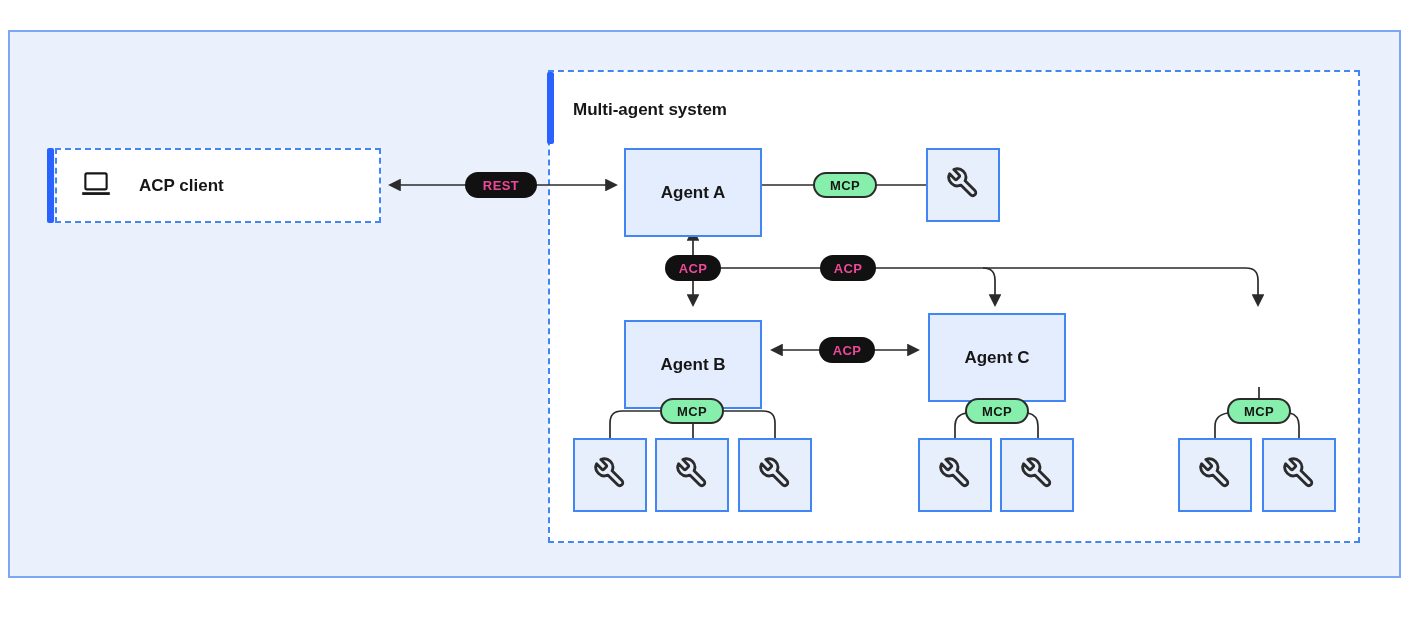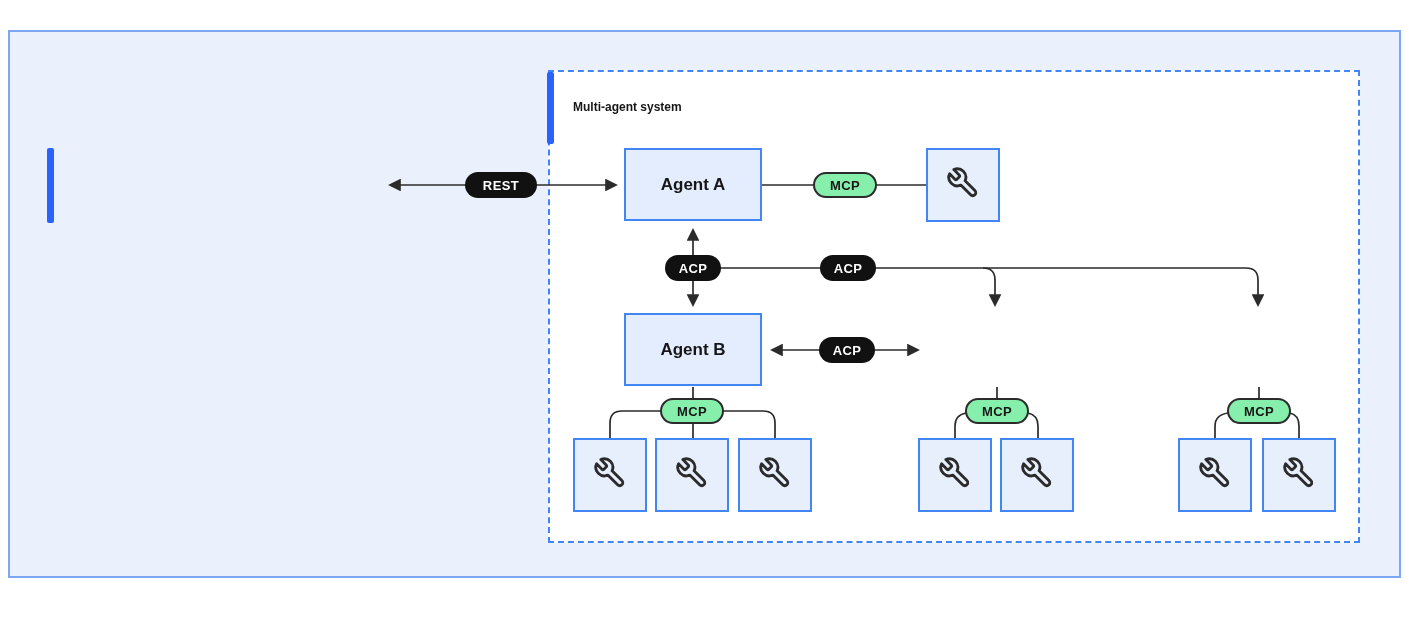--- a/index.html
+++ b/index.html
@@ -9,37 +9,37 @@
     background:#eaf1fc;border:2px solid #7da7f5;box-sizing:border-box;}
 
   .dashed-box{position:absolute;background:#ffffff;border:2px dashed #4285f4;box-sizing:border-box;}
   .client-box{left:55px;top:148px;width:326px;height:75px;display:flex;align-items:center;gap:26px;padding-left:22px;}
   .system-box{left:548px;top:70px;width:812px;height:473px;}
 
   .accent-bar{position:absolute;width:7px;background:#2962ff;border-radius:2px;}
   .bar-client{left:47px;top:148px;height:75px;}
   .bar-system{left:547px;top:72px;height:72px;}
 
-  .section-title{position:absolute;left:573px;top:100px;font-size:12px;font-weight:bold;color:#161616;}
+  .section-title{position:absolute;left:573px;top:100px;font-size:17px;font-weight:bold;color:#161616;}
   .client-label{font-size:17px;font-weight:bold;color:#161616;}
 
-  .agent-box{position:absolute;width:138px;height:73px;background:#e3edfd;border:2px solid #4285f4;
+  .agent-box{position:absolute;width:138px;height:89px;background:#e3edfd;border:2px solid #4285f4;
     box-sizing:border-box;display:flex;align-items:center;justify-content:center;
     font-size:17px;font-weight:bold;color:#161616;}
   .agent-a{left:624px;top:148px;}
-  .agent-b{left:624px;top:313px;text-align:center;}
+  .agent-b{left:624px;top:320px;text-align:center;}
   .agent-c{left:928px;top:313px;}
   .agent-d{left:1190px;top:313px;}
 
   .tool-box{position:absolute;width:74px;height:74px;background:#e7effc;border:2px solid #4285f4;
     box-sizing:border-box;display:flex;align-items:center;justify-content:center;}
 
   .pill{position:absolute;height:26px;border-radius:13px;display:flex;align-items:center;justify-content:center;
     font-size:13px;font-weight:bold;letter-spacing:0.4px;box-sizing:border-box;}
-  .pill-dark{background:#111111;color:#ffffff;}
+  .pill-dark{background:#111111;color:#ec4899;}
   .pill-light{background:#86efac;color:#161616;border:2px solid #2b2b2b;}
 
   .pill-rest{left:465px;top:172px;width:72px;}
   .pill-mcp-a{left:813px;top:172px;width:64px;}
   .pill-acp-1{left:665px;top:255px;width:56px;}
   .pill-acp-2{left:820px;top:255px;width:56px;}
   .pill-acp-3{left:819px;top:337px;width:56px;}
   .pill-mcp-b{left:660px;top:398px;width:64px;}
   .pill-mcp-c{left:965px;top:398px;width:64px;}
   .pill-mcp-d{left:1227px;top:398px;width:64px;}
@@ -51,20 +51,29 @@
   .agent-box,.tool-box,.pill{z-index:2;}
 </style>
 </head>
 <body>
 
 <div id="stage">
 
   <div class="outer-container"></div>
 
   <div class="dashed-box system-box"></div>
+  <div class="dashed-box client-box">
+    <span>
+      <svg viewBox="0 0 32 32" width="34" height="34">
+        <rect x="6" y="6" width="20" height="15" rx="1.5" fill="none" stroke="#161616" stroke-width="2"></rect>
+        <path d="M3 25 h26" stroke="#161616" stroke-width="2.6" fill="none"></path>
+      </svg>
+    </span>
+    <span class="client-label">ACP client</span>
+  </div>
 
   <div class="accent-bar bar-client"></div>
   <div class="accent-bar bar-system"></div>
 
   <div class="section-title">Multi-agent system</div>
 
   <svg class="wires" width="1413" height="617">
     <defs>
       <marker id="arr" viewBox="0 0 10 10" refX="8.5" refY="5" markerWidth="7.5" markerHeight="7.5" orient="auto-start-reverse">
         <path d="M0 0 L10 5 L0 10 z" fill="#2b2b2b"></path>
@@ -94,20 +103,21 @@
       <path d="M1028 413 Q1038 415 1038 426 V438"></path>
 
       <path d="M1259 387 V398"></path>
       <path d="M1228 413 Q1215 415 1215 426 V438"></path>
       <path d="M1290 413 Q1299 415 1299 426 V438"></path>
     </g>
   </svg>
 
   <div class="agent-box agent-a">Agent A</div>
   <div class="agent-box agent-b">Agent B</div>
+  <div class="agent-box agent-c">Agent C</div>
 
   <div class="pill pill-dark pill-rest">REST</div>
   <div class="pill pill-light pill-mcp-a">MCP</div>
   <div class="pill pill-dark pill-acp-1">ACP</div>
   <div class="pill pill-dark pill-acp-2">ACP</div>
   <div class="pill pill-dark pill-acp-3">ACP</div>
   <div class="pill pill-light pill-mcp-b">MCP</div>
   <div class="pill pill-light pill-mcp-c">MCP</div>
   <div class="pill pill-light pill-mcp-d">MCP</div>
 

